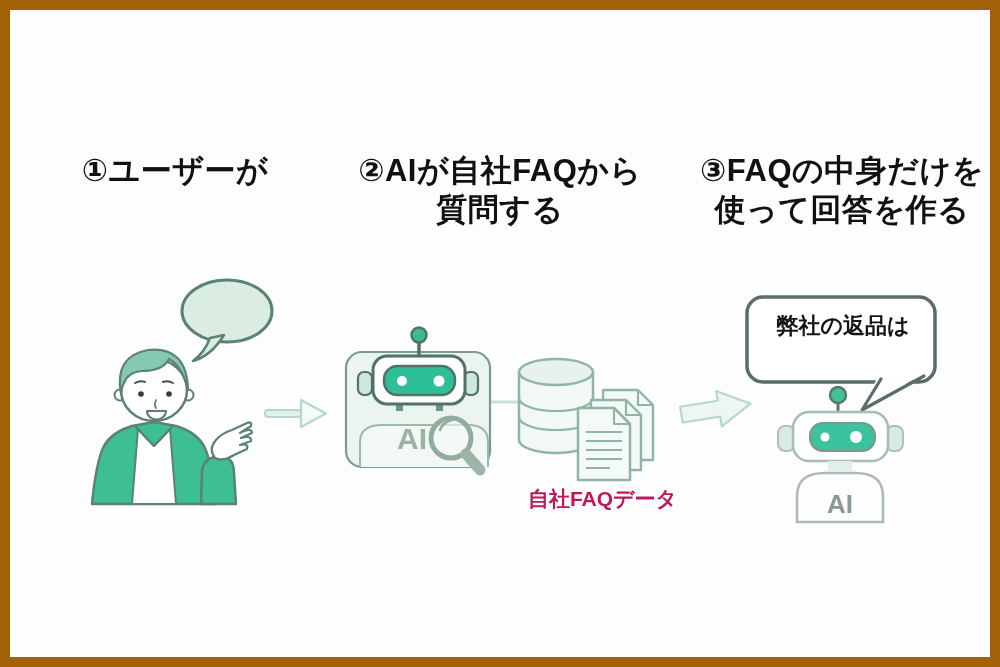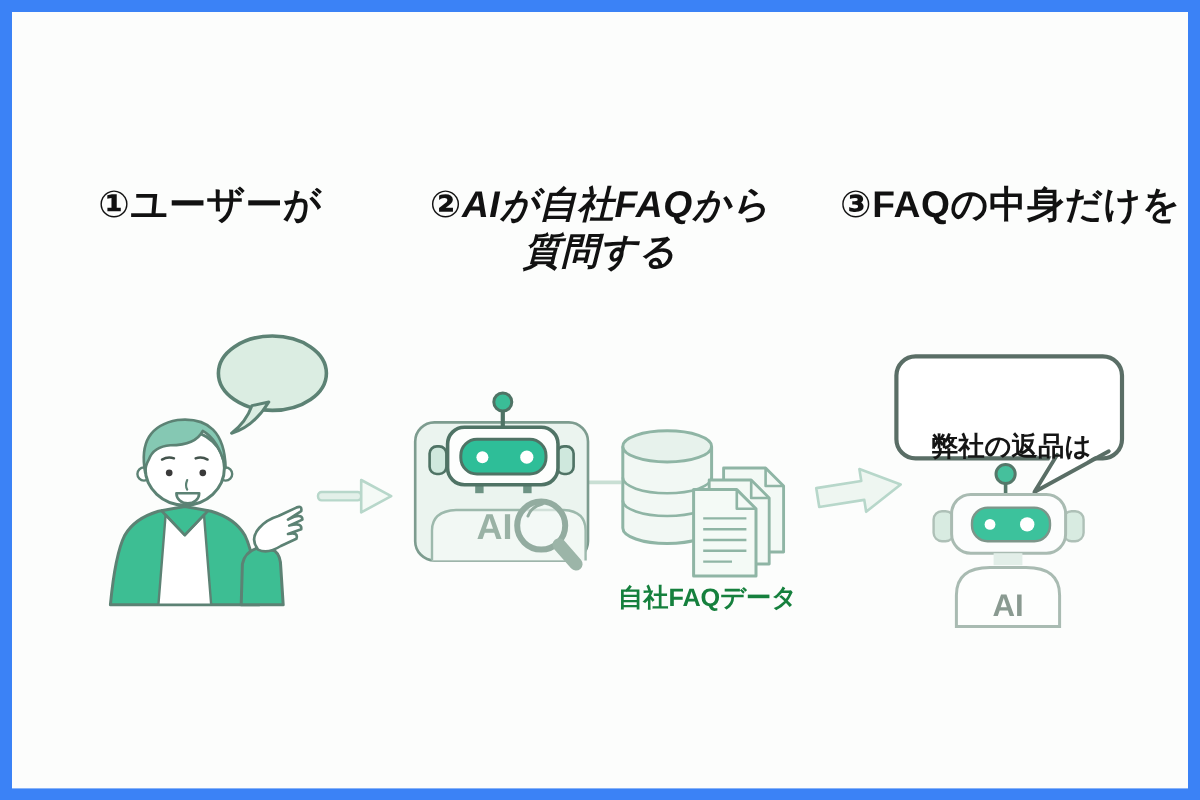--- a/index.html
+++ b/index.html
@@ -1,63 +1,64 @@
 <!DOCTYPE html>
 <html><head>
 <meta charset="utf-8">
 <style>
   * { margin:0; padding:0; box-sizing:border-box; }
   html,body { width:1000px; height:667px; }
   body { font-family:"Liberation Sans","DejaVu Sans",sans-serif; }
   .canvas {
     position:relative; width:1000px; height:667px;
-    background:#fcfdfc; border:10px solid #3b82f6; overflow:hidden;
+    background:#fcfdfc; border:10px solid #a16207; overflow:hidden;
   }
   .heading {
     position:absolute; top:141px; text-align:center;
     font-size:31px; line-height:39px; font-weight:700; color:#111;
     letter-spacing:0.5px; white-space:nowrap;
   }
   .heading-1 { left:45px; width:240px; }
-  .heading-2 { left:340px; width:300px;font-style:italic; }
+  .heading-2 { left:340px; width:300px; }
   .heading-3 { left:682px; width:300px;text-align:center; }
   .fig { position:absolute; }
   .fig svg { display:block; width:100%; height:100%; }
   .person-figure { left:60px; top:262px; width:210px; height:245px; }
   .arrow-1 { left:252px; top:386px; width:68px; height:34px; }
   .search-ai { left:330px; top:308px; width:178px; height:165px; }
   .knowledge { left:500px; top:338px; width:180px; height:140px; }
   .faq-label {
     position:absolute; left:505px; top:474px; width:175px;
-    font-size:21px; line-height:29px;
-    font-weight:700; color:#15803d;
+    text-align:center; font-size:21px; line-height:29px;
+    font-weight:700; color:#be185d;
   }
   .arrow-2 { left:664px; top:374px; width:86px; height:50px; transform:rotate(-9deg); }
   .answer-ai { left:730px; top:280px; width:212px; height:240px; }
   .answer-bubble-text {
     position:absolute; left:748px; top:300px; width:170px;
     text-align:center; font-size:22px; line-height:31px;
-    font-weight:700; color:#151515;margin-top:46px;
+    font-weight:700; color:#151515;
   }
   svg text { font-family:"Liberation Sans","DejaVu Sans",sans-serif; font-weight:700; }
 </style>
 </head>
 <body>
 
 <div class="canvas">
 
   <div class="heading heading-1">
     <div>①ユーザーが</div>
   </div>
   <div class="heading heading-2">
     <div>②AIが自社FAQから</div>
     <div>質問する</div>
   </div>
   <div class="heading heading-3">
     <div>③FAQの中身だけを</div>
+    <div>使って回答を作る</div>
   </div>
 
   <div class="fig person-figure">
     <svg viewBox="0 0 210 245">
 
       <g>
         <ellipse cx="157" cy="39" rx="45" ry="31" fill="#DBEDE2" stroke="#5C8274" stroke-width="3"></ellipse>
         <path d="M140,66 Q135,80 123,89 Q141,84 154,63 Z" fill="#DBEDE2" stroke="#5C8274" stroke-width="2.5" stroke-linejoin="round"></path>
       </g>
 

